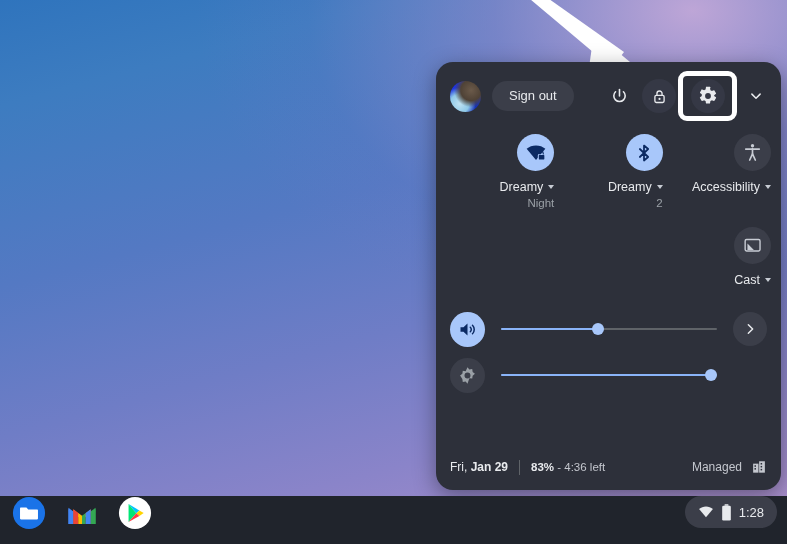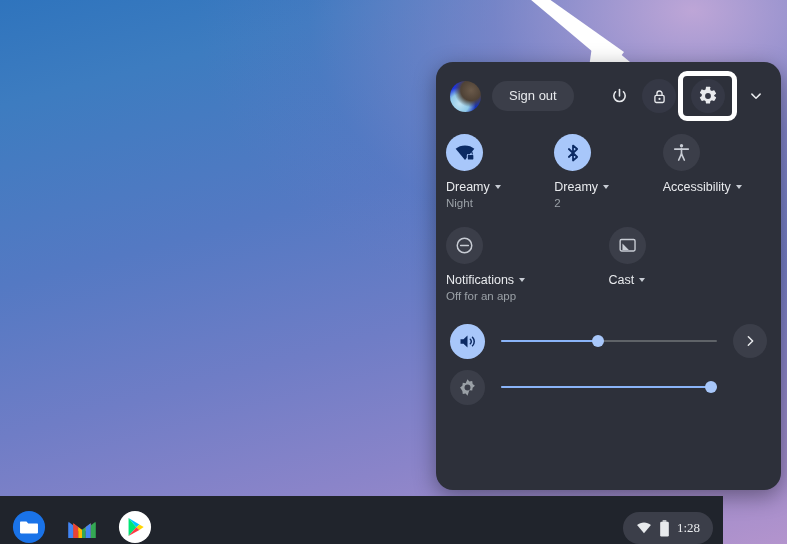--- a/index.html
+++ b/index.html
@@ -118,21 +118,21 @@
 
   
   .tiles {
     display: flex;
     padding: 4px 10px 0 10px;
   }
   .tile {
     flex: 1 1 0;
     display: flex;
     flex-direction: column;
-    align-items: flex-start;
+    align-items: flex-end;
     cursor: pointer;
   }
   .tile-circle {
     width: 37px;
     height: 37px;
     border-radius: 50%;
     display: flex;
     align-items: center;
     justify-content: center;
     position: relative;
@@ -264,26 +264,25 @@
     color: #c4c7ce;
     font-size: 12px;
     margin-right: 9px;
     cursor: pointer;
   }
 
   
   #shelf {
     position: absolute;
     left: 0; bottom: 0;
-    width: 723px;
+    width: 787px;
     height: 48px;
     background: #20242c;
     display: flex;
-    align-items: flex-end;
-    font-family: Liberation Serif, serif;
+    align-items: flex-start;
   }
   .shelf-apps {
     display: flex;
     align-items: center;
     gap: 19px;
     padding-left: 12px;
   }
   .shelf-app {
     width: 34px; height: 34px;
     cursor: pointer;
@@ -404,33 +403,20 @@
         <div class="tile-label-row">
           <span class="tile-label">Accessibility</span>
           <span class="caret"></span>
         </div>
         <div class="tile-sub"></div>
       </div>
     </div>
 
     <div class="tiles tiles-row2">
 
-      <div class="tile">
-        <div class="tile-circle off">
-          <svg width="21" height="21" viewBox="0 0 24 24">
-            <circle cx="12" cy="12" r="8.3" stroke="#c8ccd4" stroke-width="1.7" fill="none"></circle>
-            <path d="M7.6 12 H16.4" stroke="#c8ccd4" stroke-width="1.7" stroke-linecap="round"></path>
-          </svg>
-        </div>
-        <div class="tile-label-row">
-          <span class="tile-label">Notifications</span>
-          <span class="caret"></span>
-        </div>
-        <div class="tile-sub">Off for an app</div>
-      </div>
 
 
       <div class="tile">
         <div class="tile-circle off">
           <svg width="21" height="21" viewBox="0 0 24 24">
             <rect x="3.6" y="5.2" width="17" height="13" rx="1.6" stroke="#c8ccd4" stroke-width="1.6" fill="none"></rect>
             <path d="M6.2 17.2 H13.6 L6.2 9.8 z" fill="#c8ccd4"></path>
           </svg>
         </div>
         <div class="tile-label-row">
@@ -469,20 +455,36 @@
         </svg>
       </div>
       <div class="slider-track-wrap">
         <div class="slider-track"></div>
         <div class="slider-fill" id="bri-fill" style="width: 97%;"></div>
         <div class="slider-thumb" id="bri-thumb" style="left: 97%;"></div>
       </div>
       <div class="slider-end-spacer"></div>
     </div>
 
+    <div class="qs-footer">
+      <div class="foot-date"><span>Fri, </span><b>Jan 29</b></div>
+      <div class="foot-divider"></div>
+      <div class="foot-battery"><b>83%</b><span> - 4:36 left</span></div>
+      <div class="foot-spacer"></div>
+      <div class="foot-managed">Managed</div>
+      <svg width="16" height="16" viewBox="0 0 24 24">
+        <rect x="3.2" y="7" width="8" height="13.5" fill="#c4c7ce"></rect>
+        <rect x="12.2" y="3.4" width="8.6" height="17.1" fill="#c4c7ce"></rect>
+        <rect x="5.2" y="9.4" width="2.3" height="2.3" fill="#2d303a"></rect>
+        <rect x="5.2" y="13.6" width="2.3" height="2.3" fill="#2d303a"></rect>
+        <rect x="14.4" y="6" width="2.3" height="2.3" fill="#2d303a"></rect>
+        <rect x="14.4" y="10.4" width="2.3" height="2.3" fill="#2d303a"></rect>
+        <rect x="14.4" y="14.8" width="2.3" height="2.3" fill="#2d303a"></rect>
+      </svg>
+    </div>
 
   </div>
 
   <div id="shelf">
 
     <div class="shelf-apps">
 
       <div class="shelf-app">
         <svg width="34" height="34" viewBox="0 0 36 36">
           <circle cx="18" cy="18" r="17" fill="#1a73e8"></circle>

